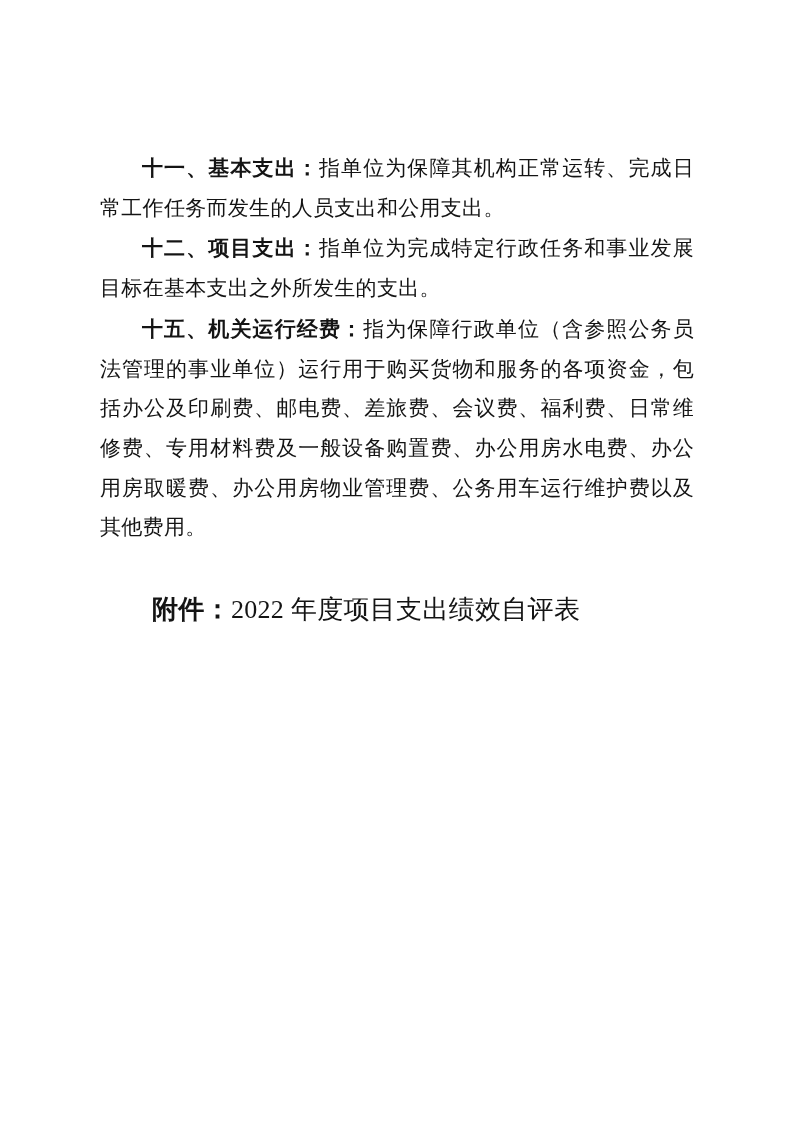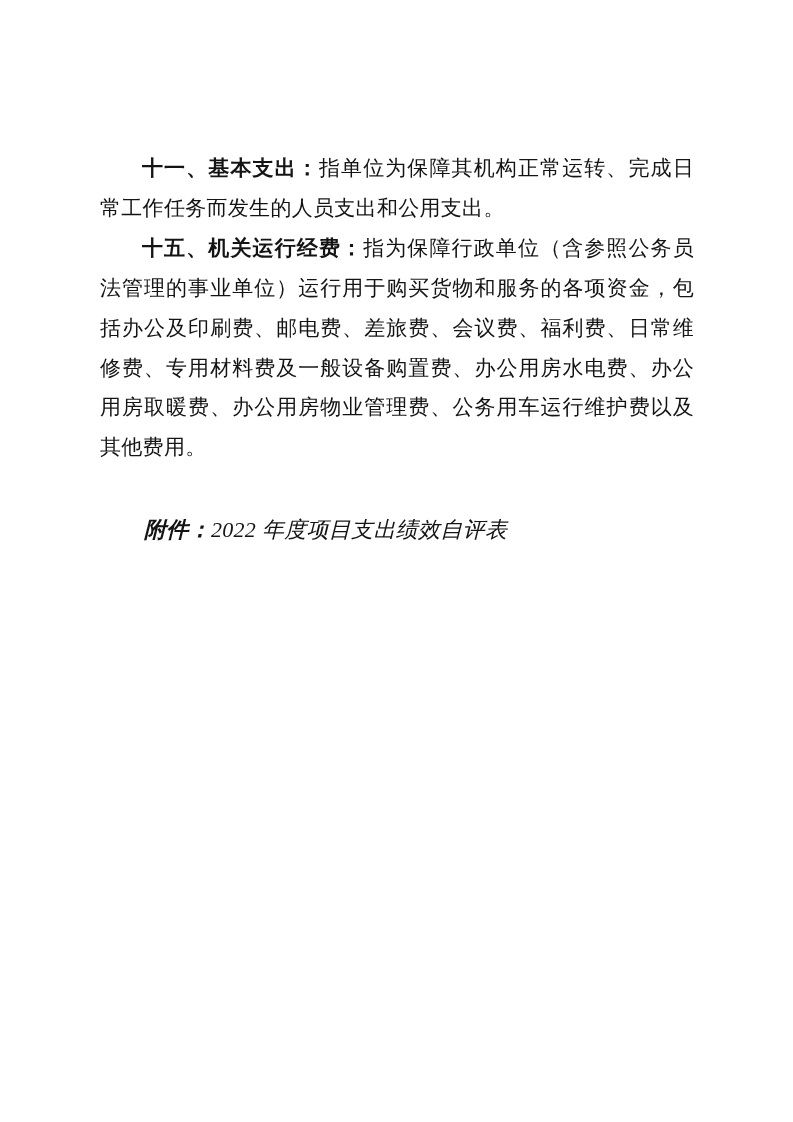--- a/index.html
+++ b/index.html
@@ -30,25 +30,24 @@
     text-justify: inter-ideograph;
     text-indent: 2em;
     letter-spacing: 0.3px;
   }
   .para .lead {
     font-weight: 700;
     font-family: "Liberation Sans", "DejaVu Sans", sans-serif;
   }
   .attachment {
     margin: 42px 0 0 0;
-    font-size: 22px;
+    font-size: 26px;
     line-height: 39.7px;
     text-indent: 2em;
     letter-spacing: 0.3px;
-    font-style: italic;
   }
   .attachment .lead {
     font-weight: 700;
     font-family: "Liberation Sans", "DejaVu Sans", sans-serif;
   }
   .page-number {
     position: absolute;
     top: 991px;
     right: 98px;
     font-size: 21px;
@@ -58,20 +57,21 @@
   }
 </style>
 </head>
 <body>
 
 <div class="page">
   <div class="content">
 
     <p class="para"><span class="lead">十一、基本支出：</span><span>指单位为保障其机构正常运转、完成日常工作任务而发生的人员支出和公用支出。</span></p>
 
+    <p class="para"><span class="lead">十二、项目支出：</span><span>指单位为完成特定行政任务和事业发展目标在基本支出之外所发生的支出。</span></p>
 
 
 
     <p class="para"><span class="lead">十五、机关运行经费：</span><span>指为保障行政单位（含参照公务员法管理的事业单位）运行用于购买货物和服务的各项资金，包括办公及印刷费、邮电费、差旅费、会议费、福利费、日常维修费、专用材料费及一般设备购置费、办公用房水电费、办公用房取暖费、办公用房物业管理费、公务用车运行维护费以及其他费用。</span></p>
 
     <p class="attachment"><span class="lead">附件：</span><span>2022 年度项目支出绩效自评表</span></p>
 
   </div>
 
   <div class="page-number">-29-</div>

